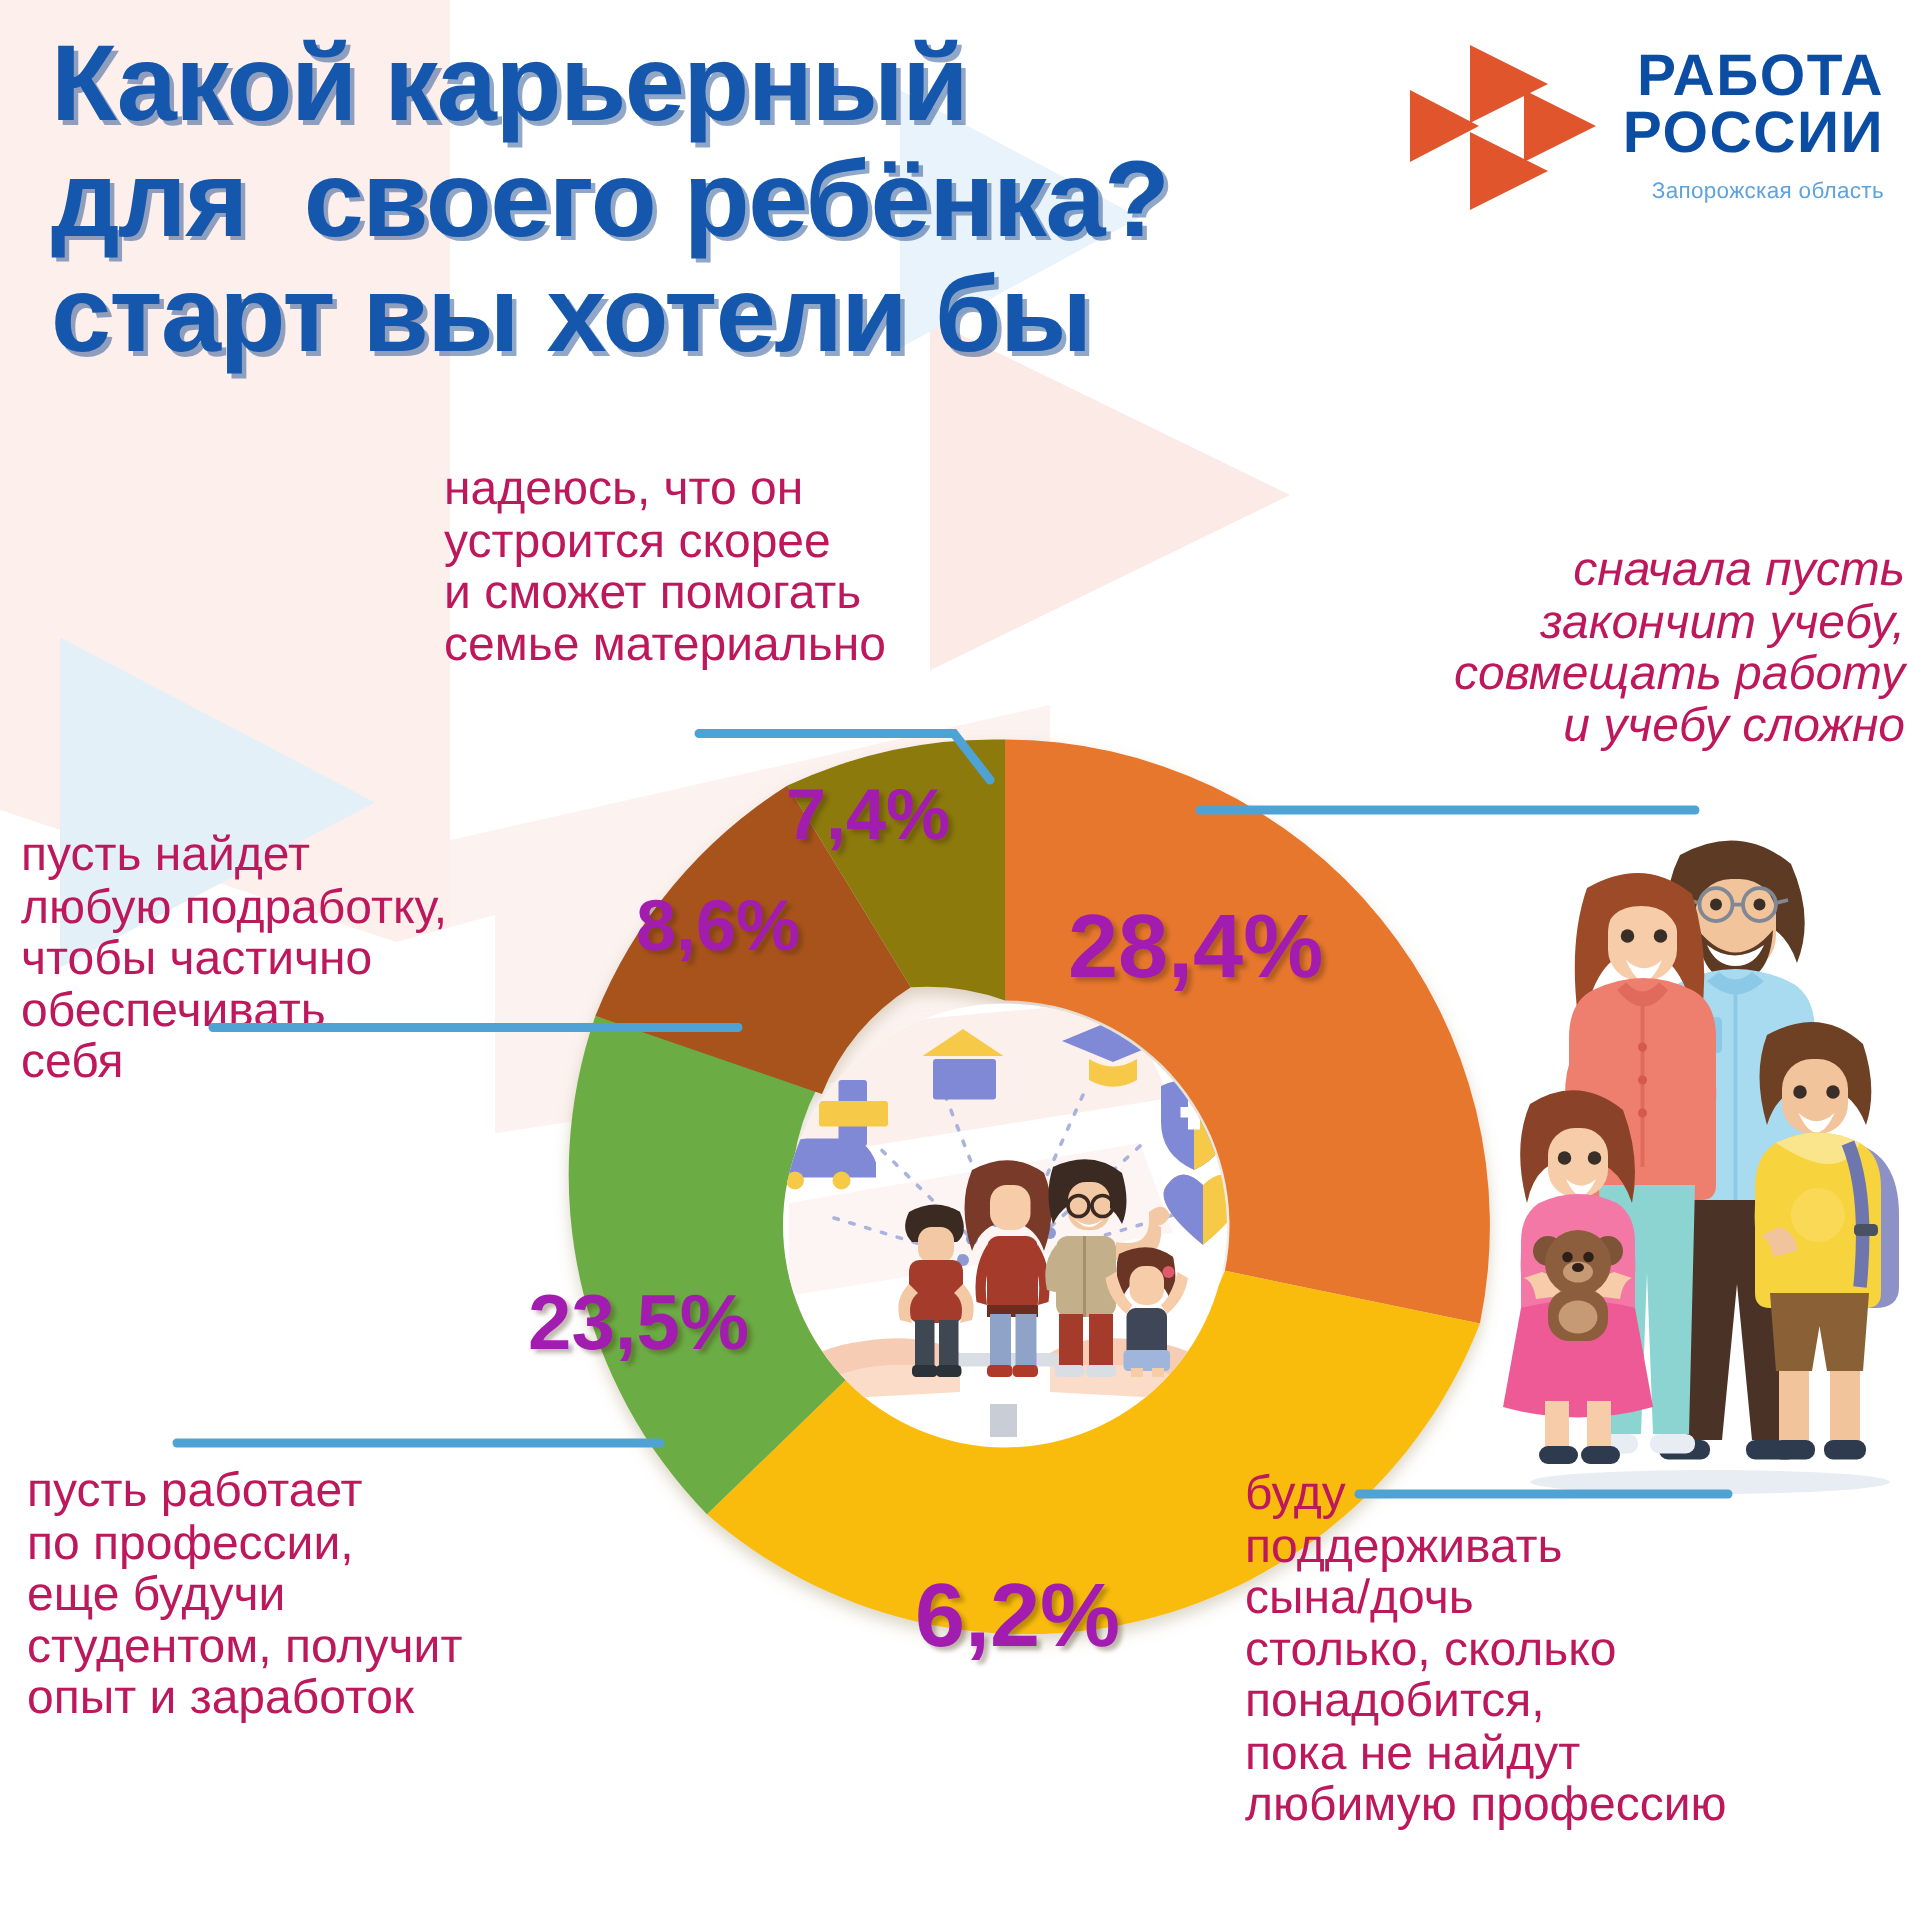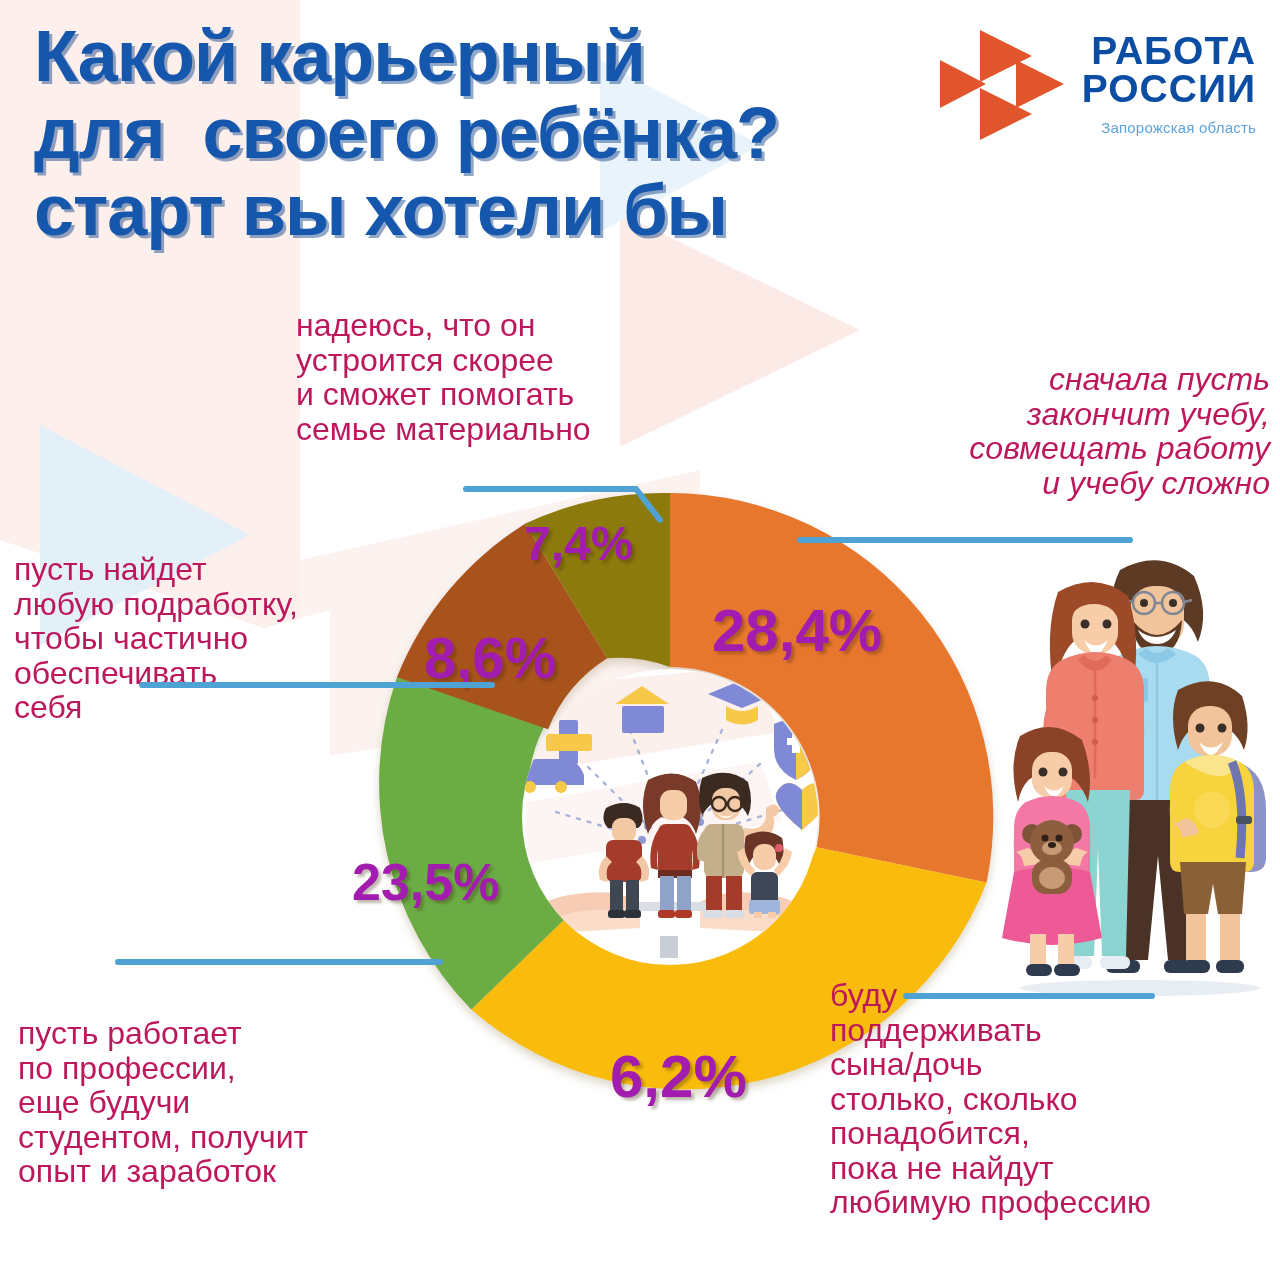--- a/index.html
+++ b/index.html
@@ -50,33 +50,33 @@
 
   .pct {
     position: absolute; z-index: 5;
     color: #a21caf; font-weight: 700; font-size: 56px;
     text-shadow: 3px 3px 3px rgba(60,40,10,.32);
     white-space: nowrap;
   }
   .pct.p284 { left: 712px; top: 596px; font-size: 60px; }
   .pct.p321 { left: 610px; top: 1042px; font-size: 60px; }
   .pct.p235 { left: 352px; top: 852px; font-size: 52px; }
-  .pct.p86  { left: 424px; top: 624px; font-size: 58px; }
+  .pct.p86  { left: 424px; top: 590px; font-size: 48px; }
   .pct.p74  { left: 524px; top: 516px; font-size: 48px; }
 
   
   .lbl {
     position: absolute; z-index: 6;
     color: #be185d; font-size: 32px; font-weight: 400;
     line-height: 1.08; white-space: pre-line;
   }
   .lbl.top-left   { left: 296px; top: 308px; text-align: left; }
   .lbl.top-right  { left: 860px; top: 362px; width: 410px; text-align: right; font-style: italic; }
   .lbl.mid-left   { left: 14px;  top: 508px; text-align: left; margin-top: 44px; }
-  .lbl.bot-left   { left: 18px;  top: 976px; text-align: left; margin-top: 40px; }
+  .lbl.bot-left   { left: 18px;  top: 976px; text-align: left; }
   .lbl.bot-right  { left: 830px; top: 978px; width: 440px; text-align: left; }
 
   .leader { position: absolute; z-index: 6; pointer-events: none; }
 
   
   .family-right { position: absolute; left: 1000px; top: 548px; width: 272px; height: 452px; z-index: 4; }
   .family-right svg { display: block; }
 
   .center-ill { position: absolute; left: 0; top: 0; }
 </style>

